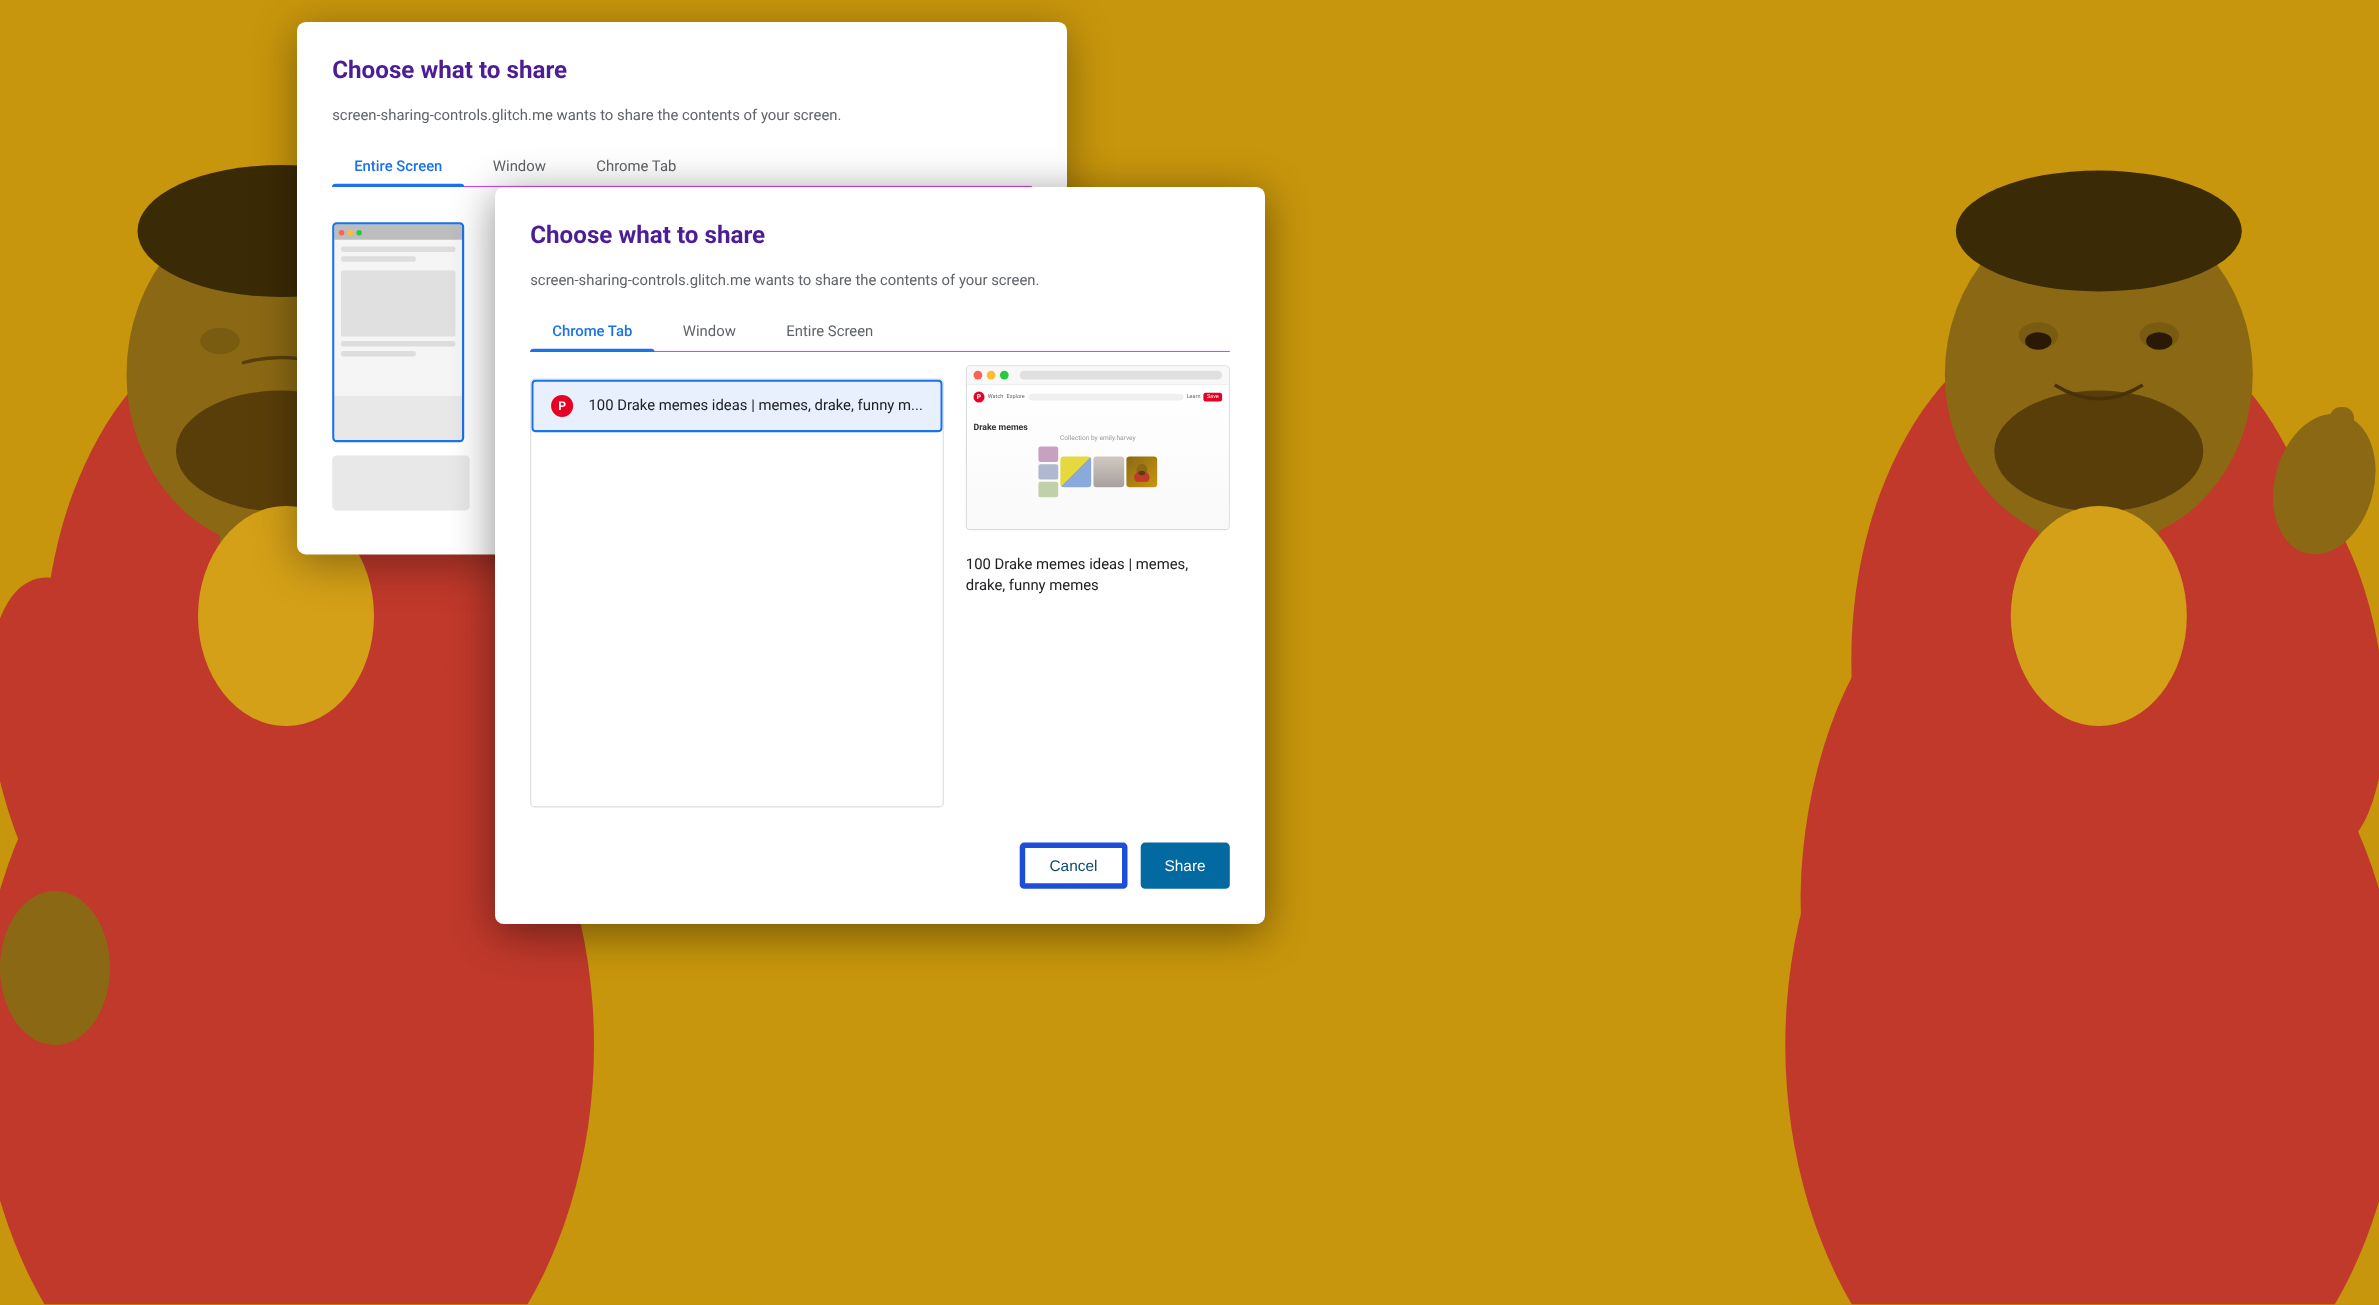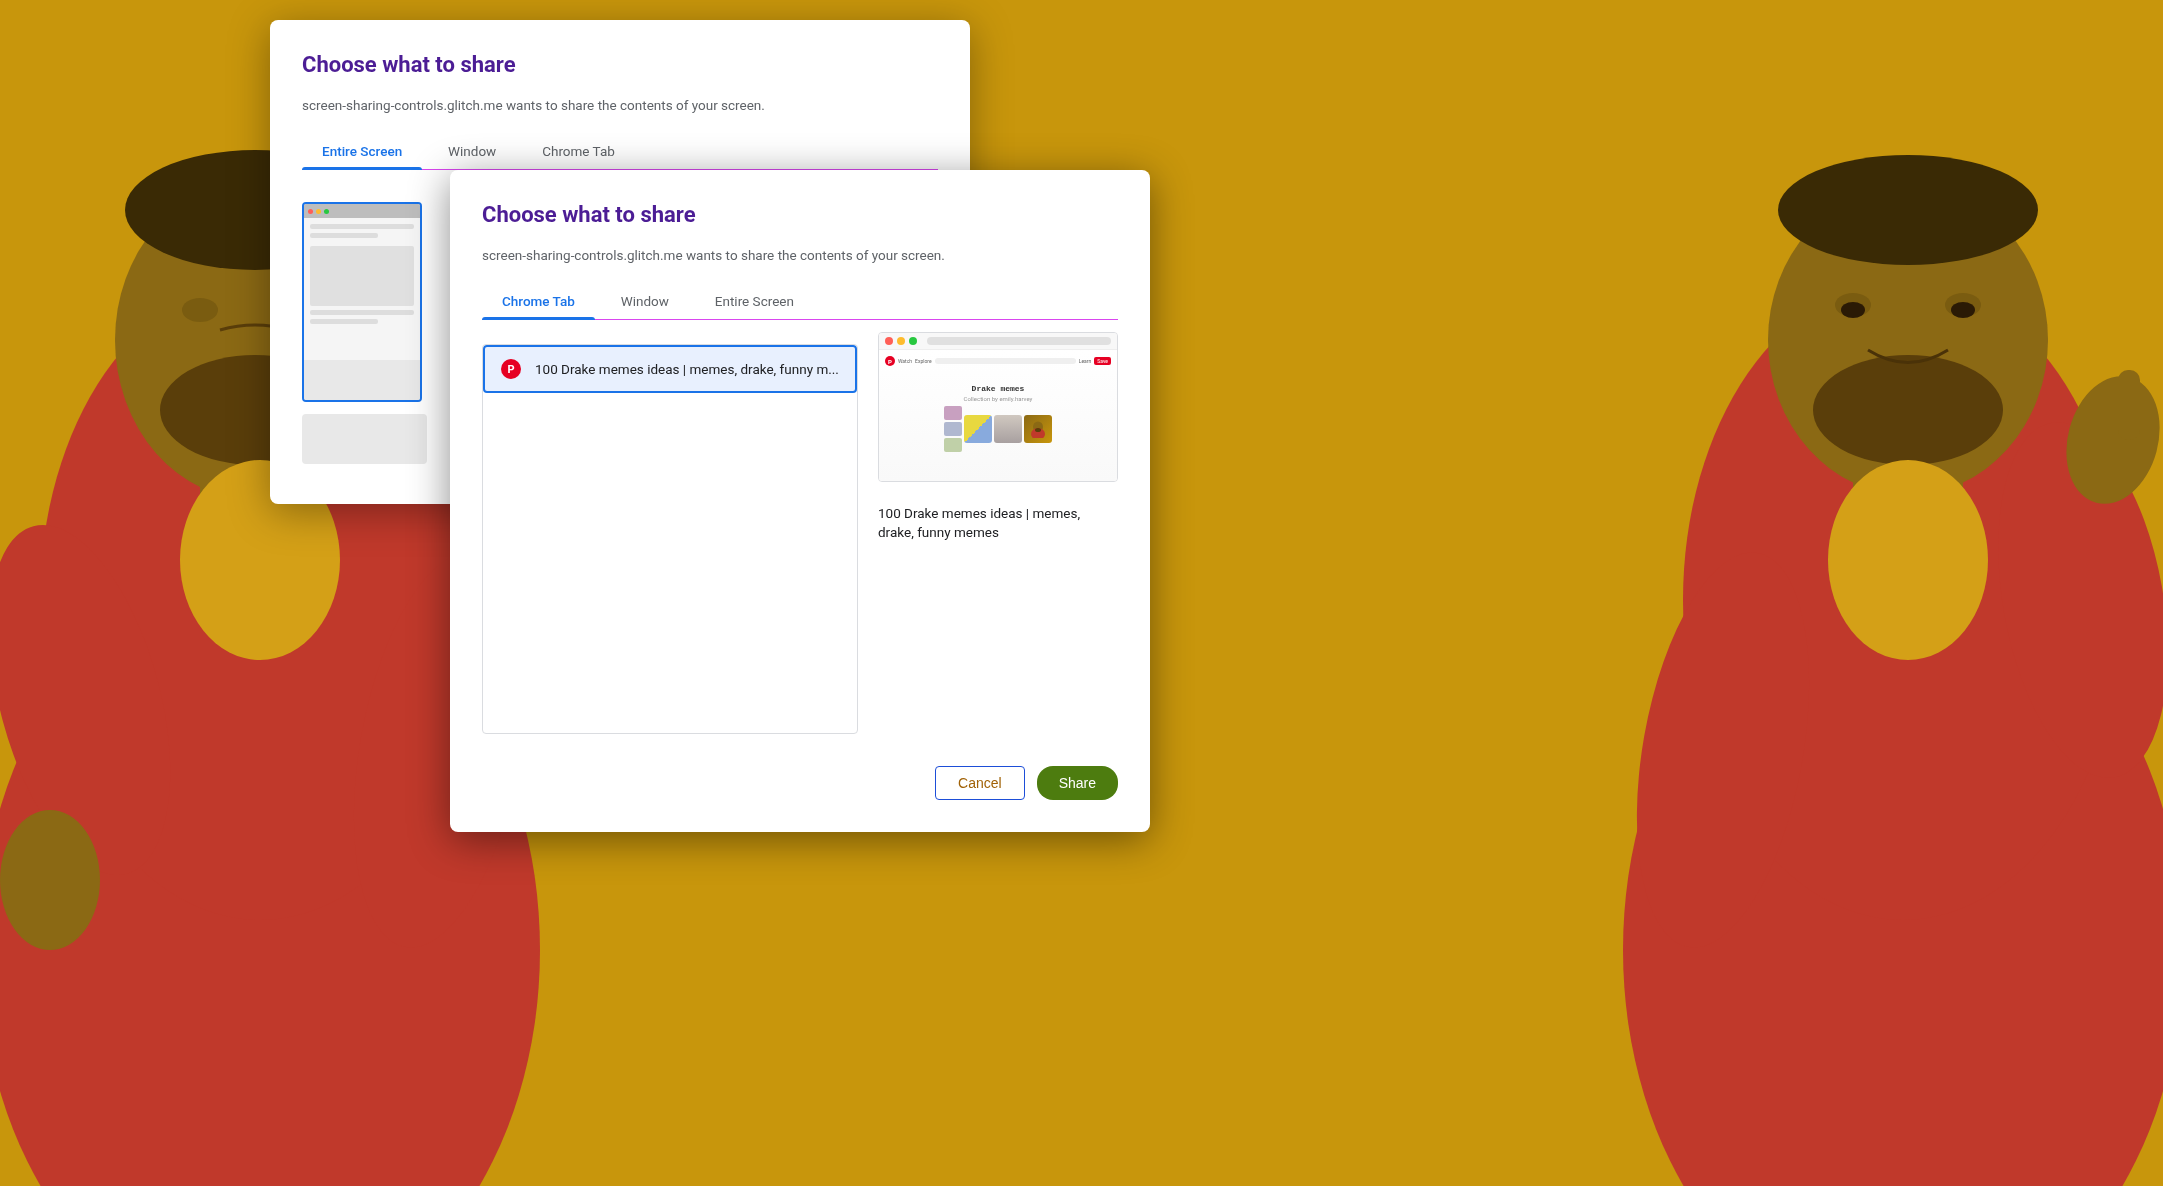--- a/index.html
+++ b/index.html
@@ -215,28 +215,27 @@
       padding: 8px 22px;
       border-radius: 4px;
       font-size: 14px;
       font-weight: 500;
       cursor: pointer;
       border: none;
     }
 
     .btn-cancel {
       background: transparent;
-      color: #a16207;
-      border: 1px solid #1d4ed8;
+      color: #0c4a6e;
+      border: 5px solid #1d4ed8;
     }
 
     .btn-share {
-      background: #4d7c0f;
+      background: #0369a1;
       color: #fff;
-      border-radius: 16px;
     }
 
     
     .bg-yellow {
       position: absolute;
       inset: 0;
       background: #c8960c;
       z-index: 0;
     }
 
@@ -457,21 +456,21 @@
 
             <div style="display:flex;align-items:center;gap:3px;margin-bottom:3px;">
               <div style="width:10px;height:10px;border-radius:50%;background:#e60023;display:flex;align-items:center;justify-content:center;font-size:6px;color:white;font-weight:bold;">P</div>
               <div style="font-size:5px;color:#666;">Watch</div>
               <div style="font-size:5px;color:#666;">Explore</div>
               <div style="flex:1;height:6px;background:#efefef;border-radius:3px;"></div>
               <div style="font-size:5px;color:#666;">Learn</div>
               <div style="background:#e60023;color:white;font-size:5px;border-radius:2px;padding:1px 3px;">Save</div>
             </div>
 
-            <div style="font-size:8px;font-weight:bold;color:#333;text-align:center;margin:18px 0 2px;font-family:Liberation Mono, monospace;">Drake memes</div>
+            <div style="font-size:8px;font-weight:bold;color:#333;text-align:left;margin:18px 0 2px;">Drake memes</div>
             <div style="font-size:6px;color:#999;text-align:center;margin-bottom:4px;">Collection by emily.harvey</div>
 
             <div style="display:flex;gap:2px;justify-content:center;align-items:center;">
 
               <div style="display:flex;flex-direction:column;gap:2px;">
                 <div style="width:18px;height:14px;background:#c8a0c0;border-radius:2px;"></div>
                 <div style="width:18px;height:14px;background:#b0b8d0;border-radius:2px;"></div>
                 <div style="width:18px;height:14px;background:#c0d0a8;border-radius:2px;"></div>
               </div>
 

